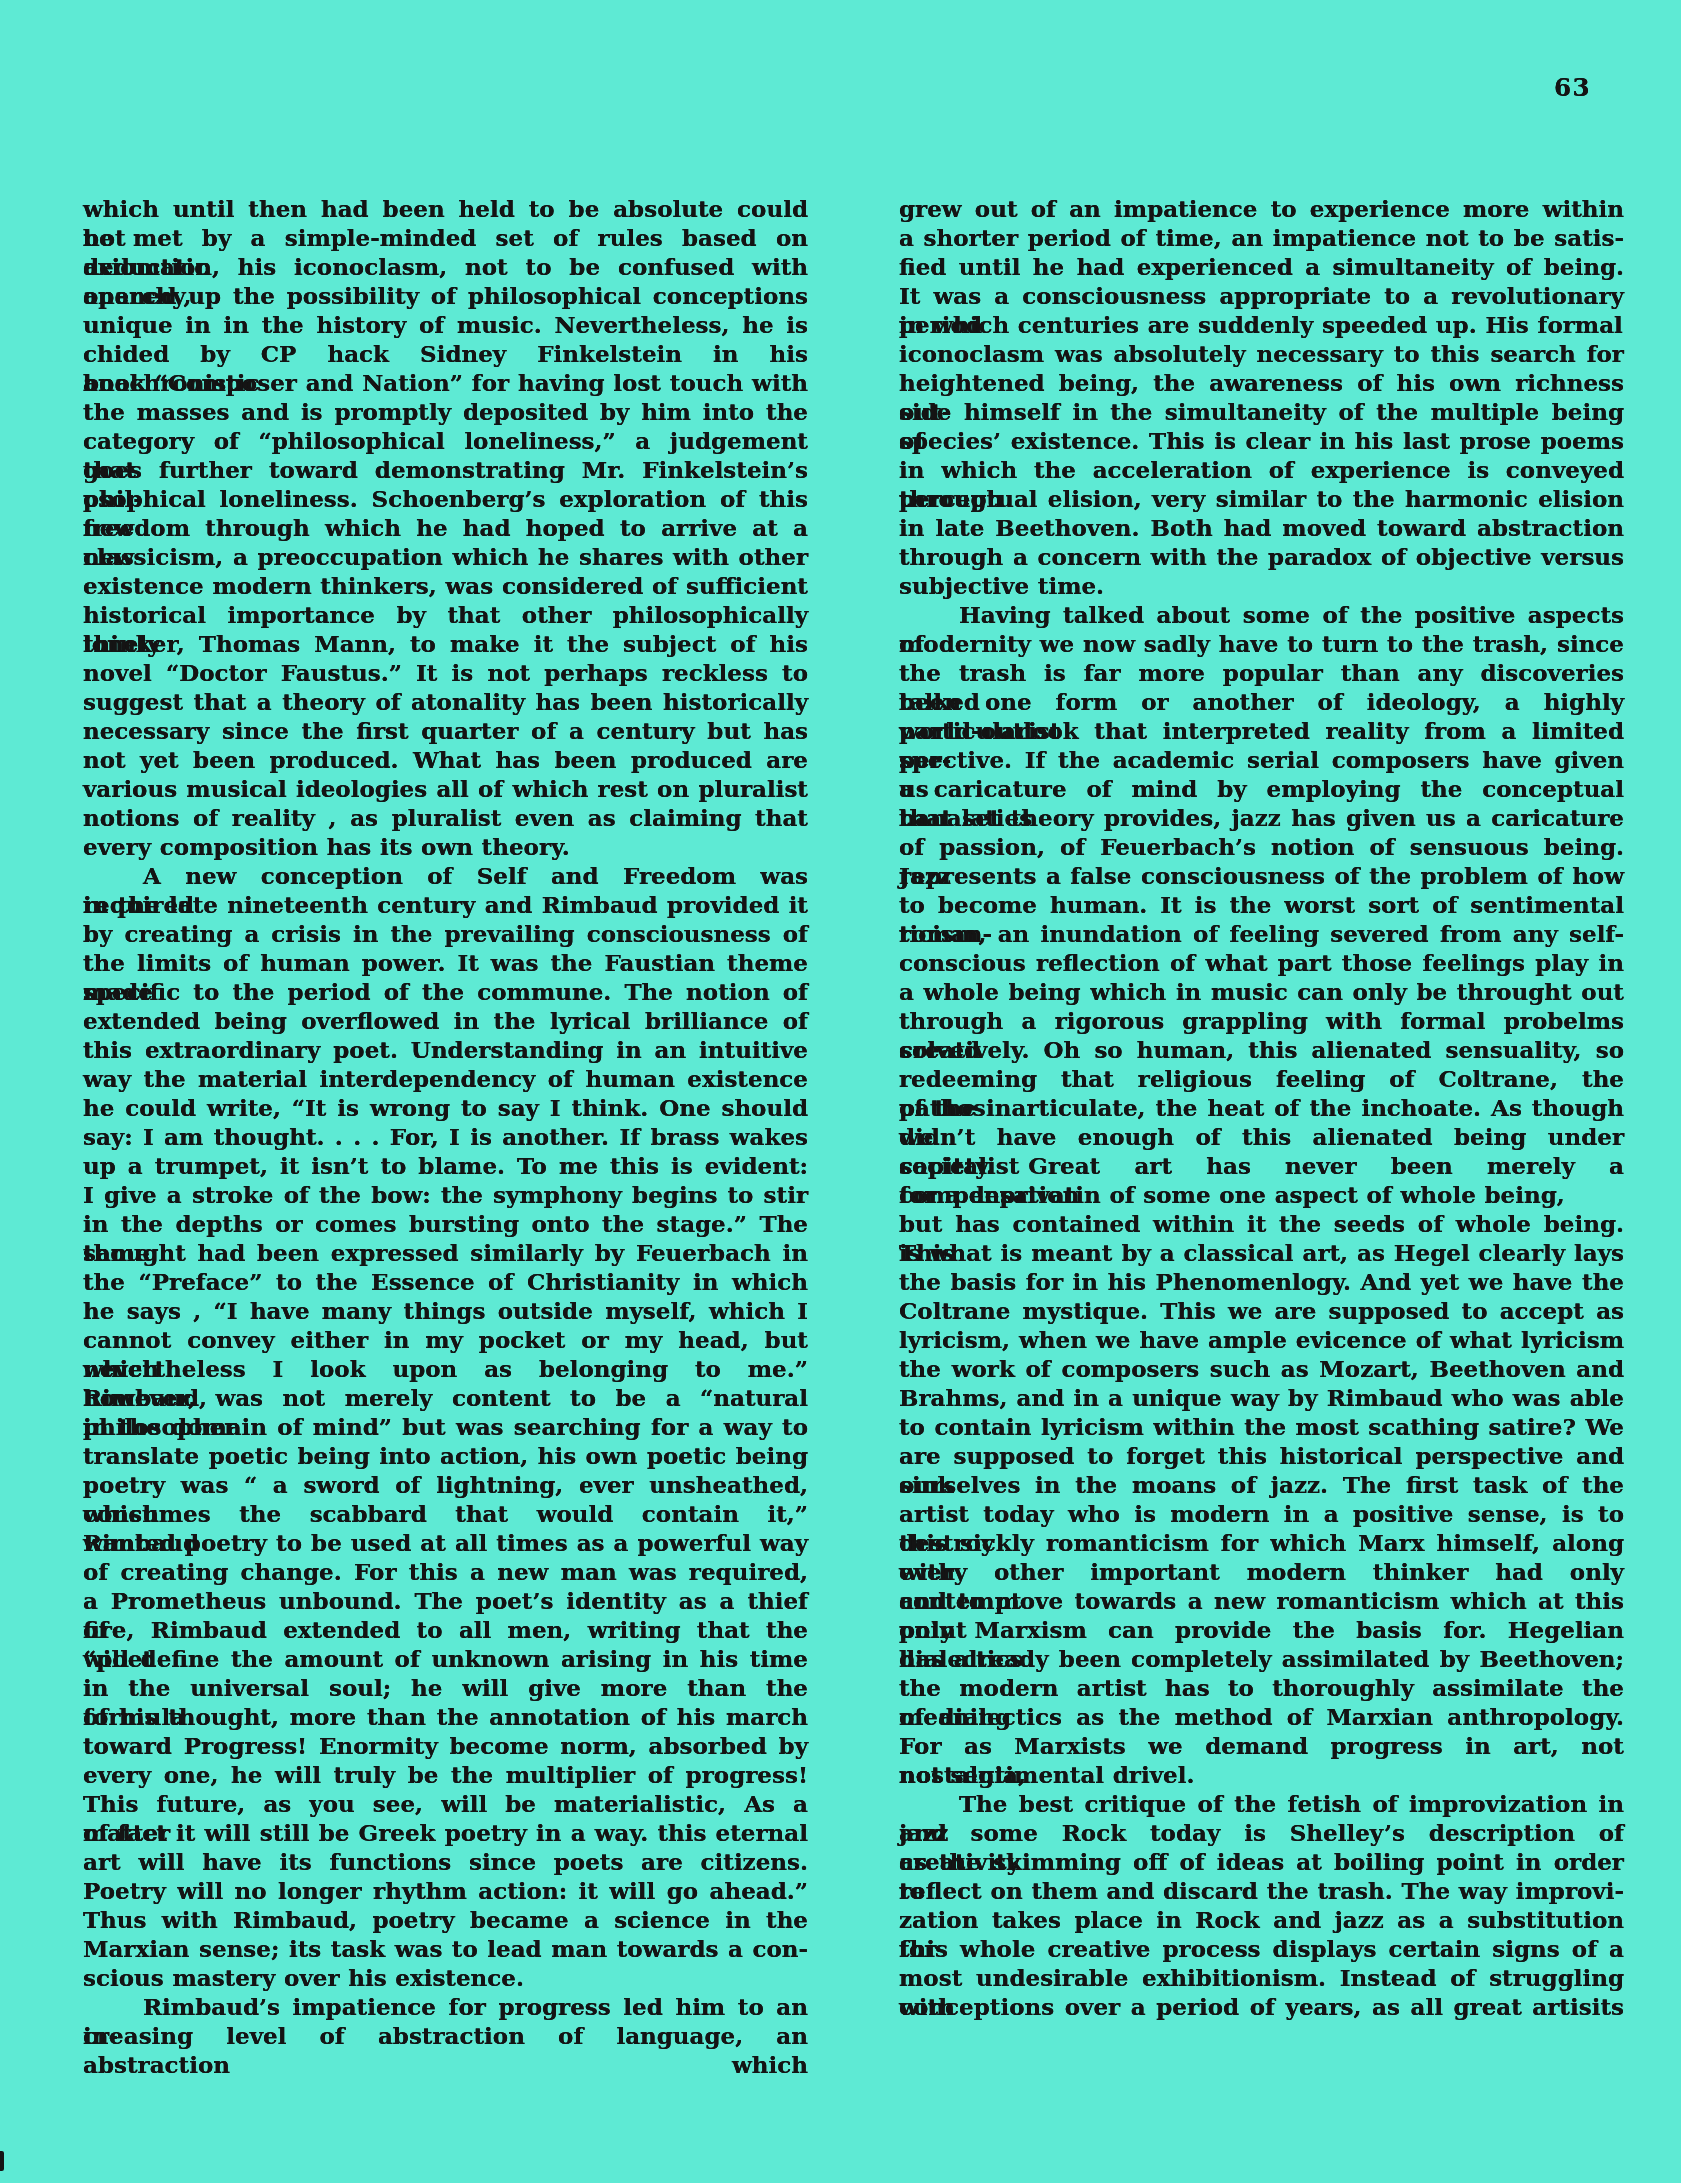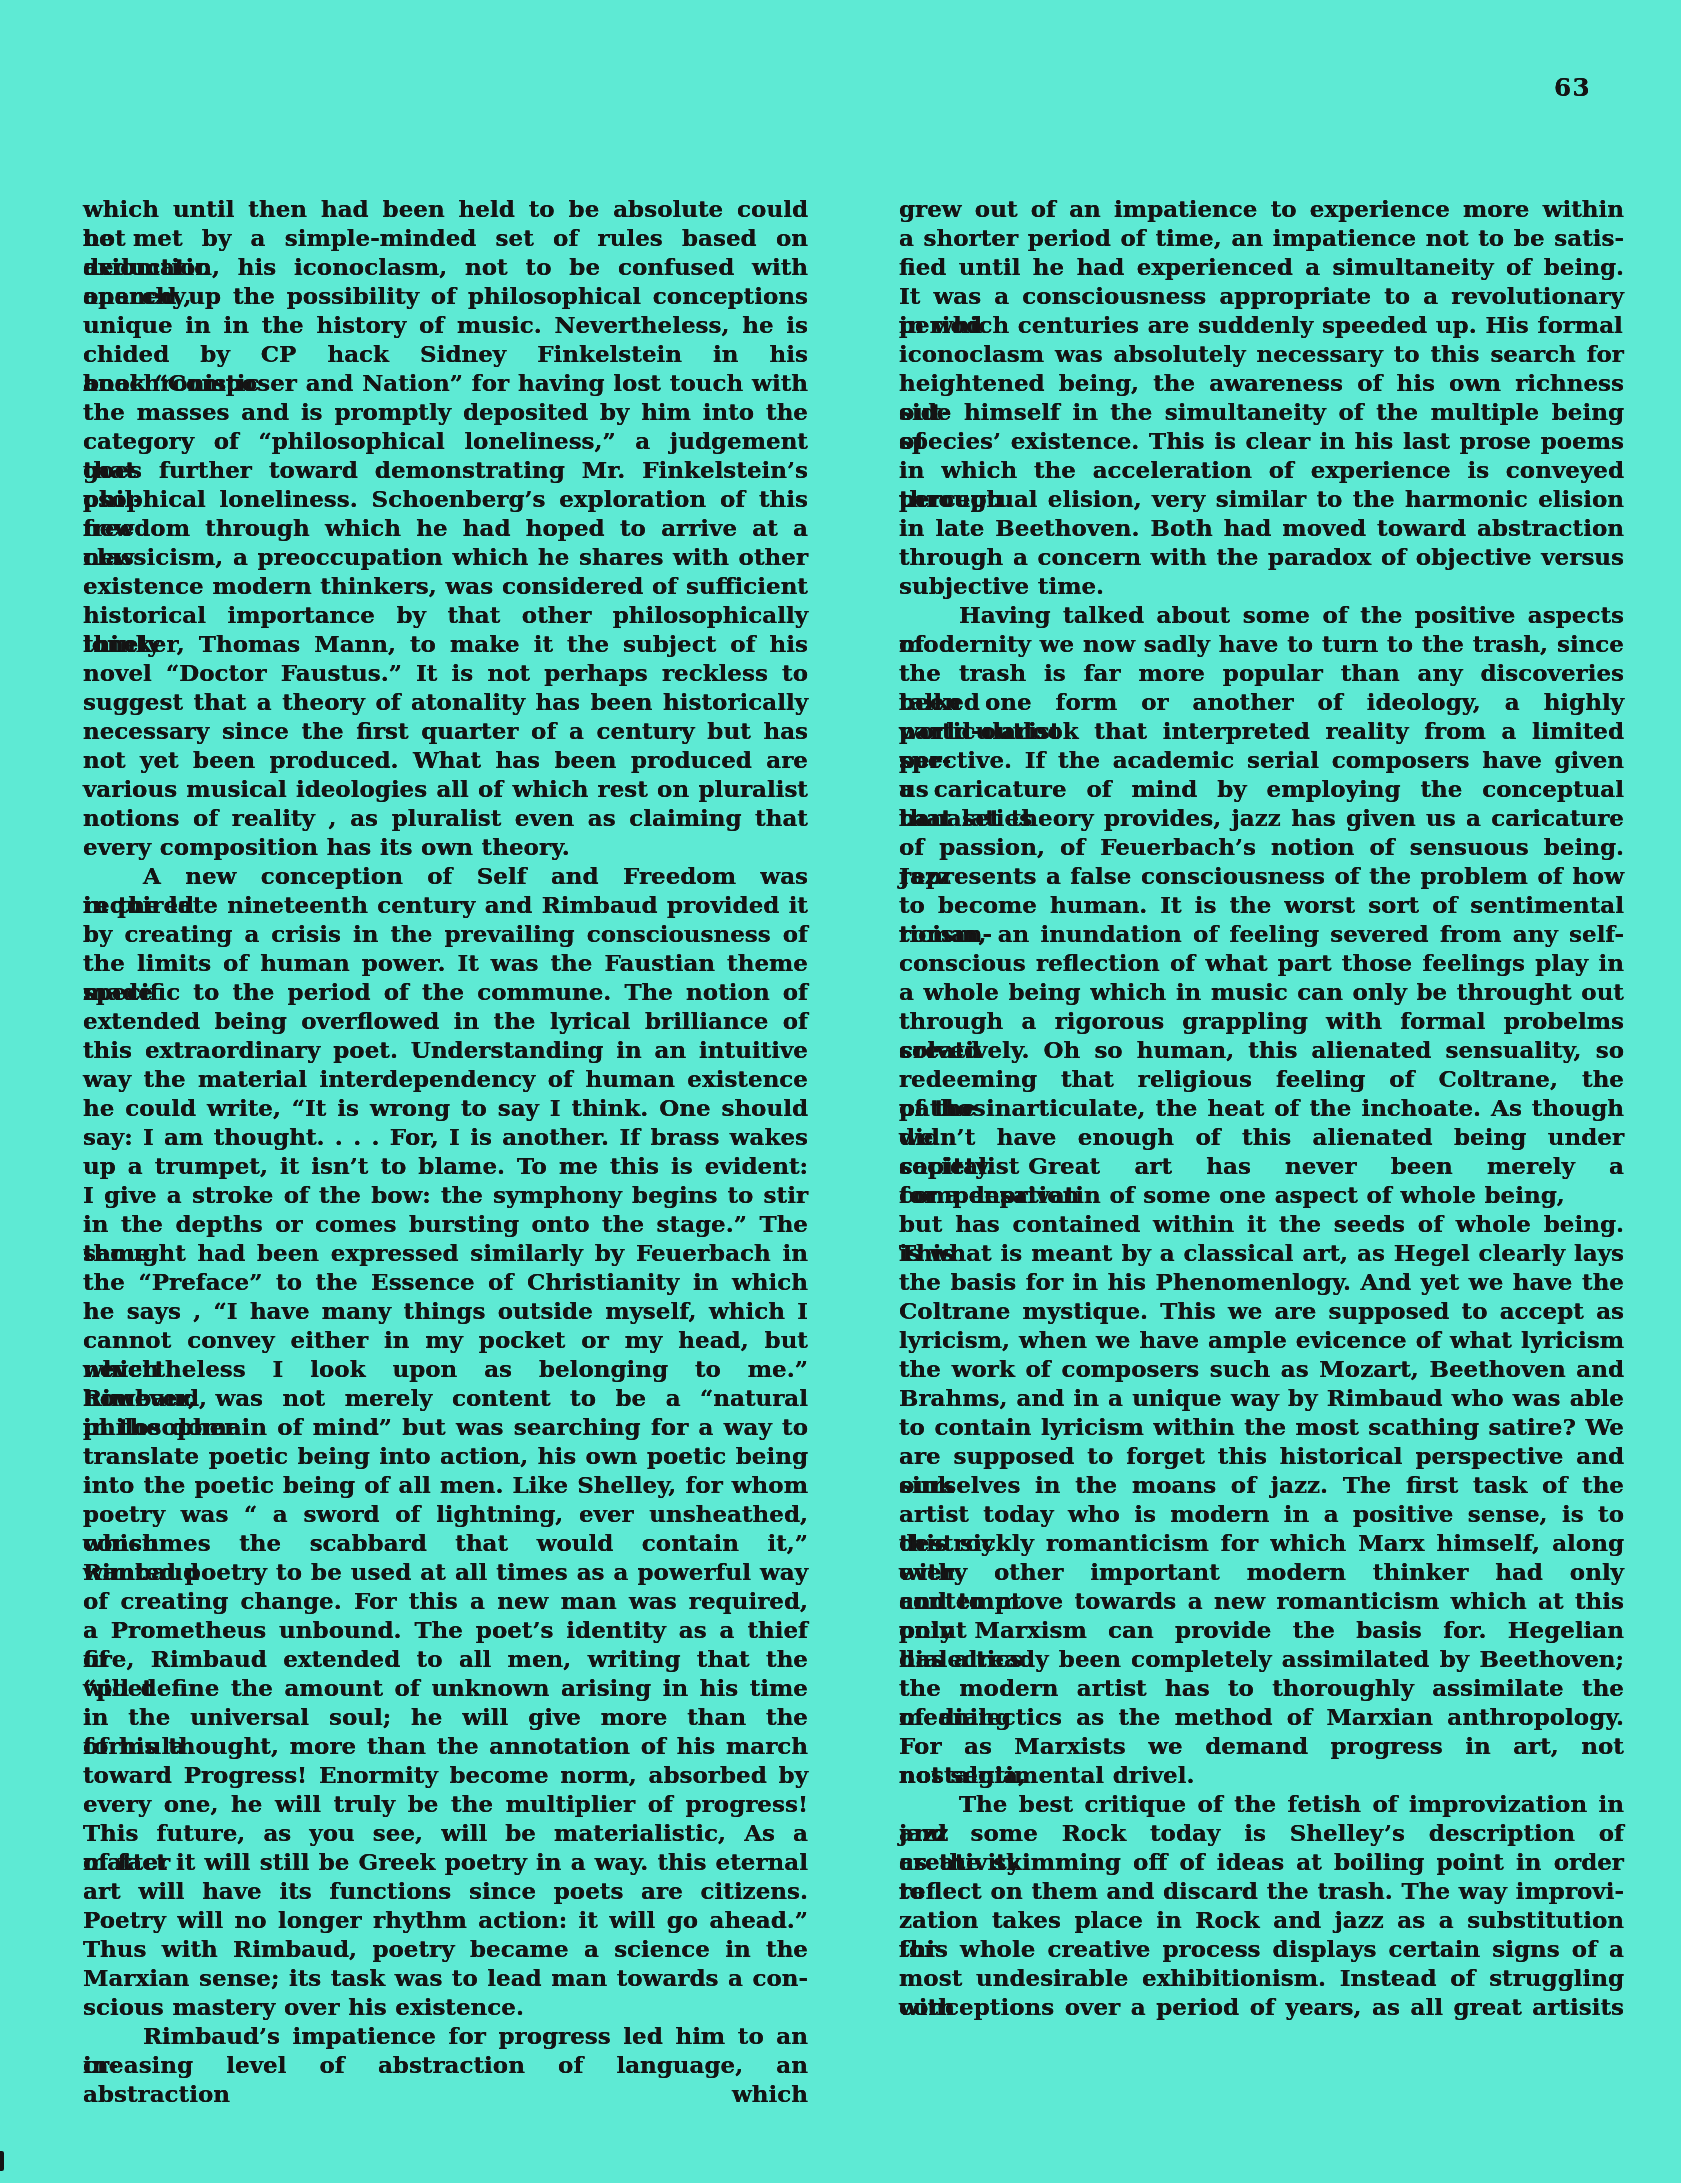--- a/index.html
+++ b/index.html
@@ -98,21 +98,20 @@
         <div class="line">I give a stroke of the bow: the symphony begins to stir</div>
         <div class="line">in the depths or comes bursting onto the stage.” The same</div>
         <div class="line">thought had been expressed similarly by Feuerbach in</div>
         <div class="line">the “Preface” to the Essence of Christianity in which</div>
         <div class="line">he says , “I have many things outside myself, which I</div>
         <div class="line">cannot convey either in my pocket or my head, but which</div>
         <div class="line">nevertheless I look upon as belonging to me.” Rimbaud,</div>
         <div class="line">however, was not merely content to be a “natural philosopher</div>
         <div class="line">in the domain of mind” but was searching for a way to</div>
         <div class="line">translate poetic being into action, his own poetic being</div>
-        <div class="line">into the poetic being of all men. Like Shelley, for whom</div>
         <div class="line">poetry was “ a sword of lightning, ever unsheathed, which</div>
         <div class="line">consumes the scabbard that would contain it,” Rimbaud</div>
         <div class="line">wanted poetry to be used at all times as a powerful way</div>
         <div class="line">of creating change. For this a new man was required,</div>
         <div class="line">a Prometheus unbound. The poet’s identity as a thief of</div>
         <div class="line">fire, Rimbaud extended to all men, writing that the “poet</div>
         <div class="line">will define the amount of unknown arising in his time</div>
         <div class="line">in the universal soul; he will give more than the formula</div>
         <div class="line">of his thought, more than the annotation of his march</div>
         <div class="line">toward Progress! Enormity become norm, absorbed by</div>

